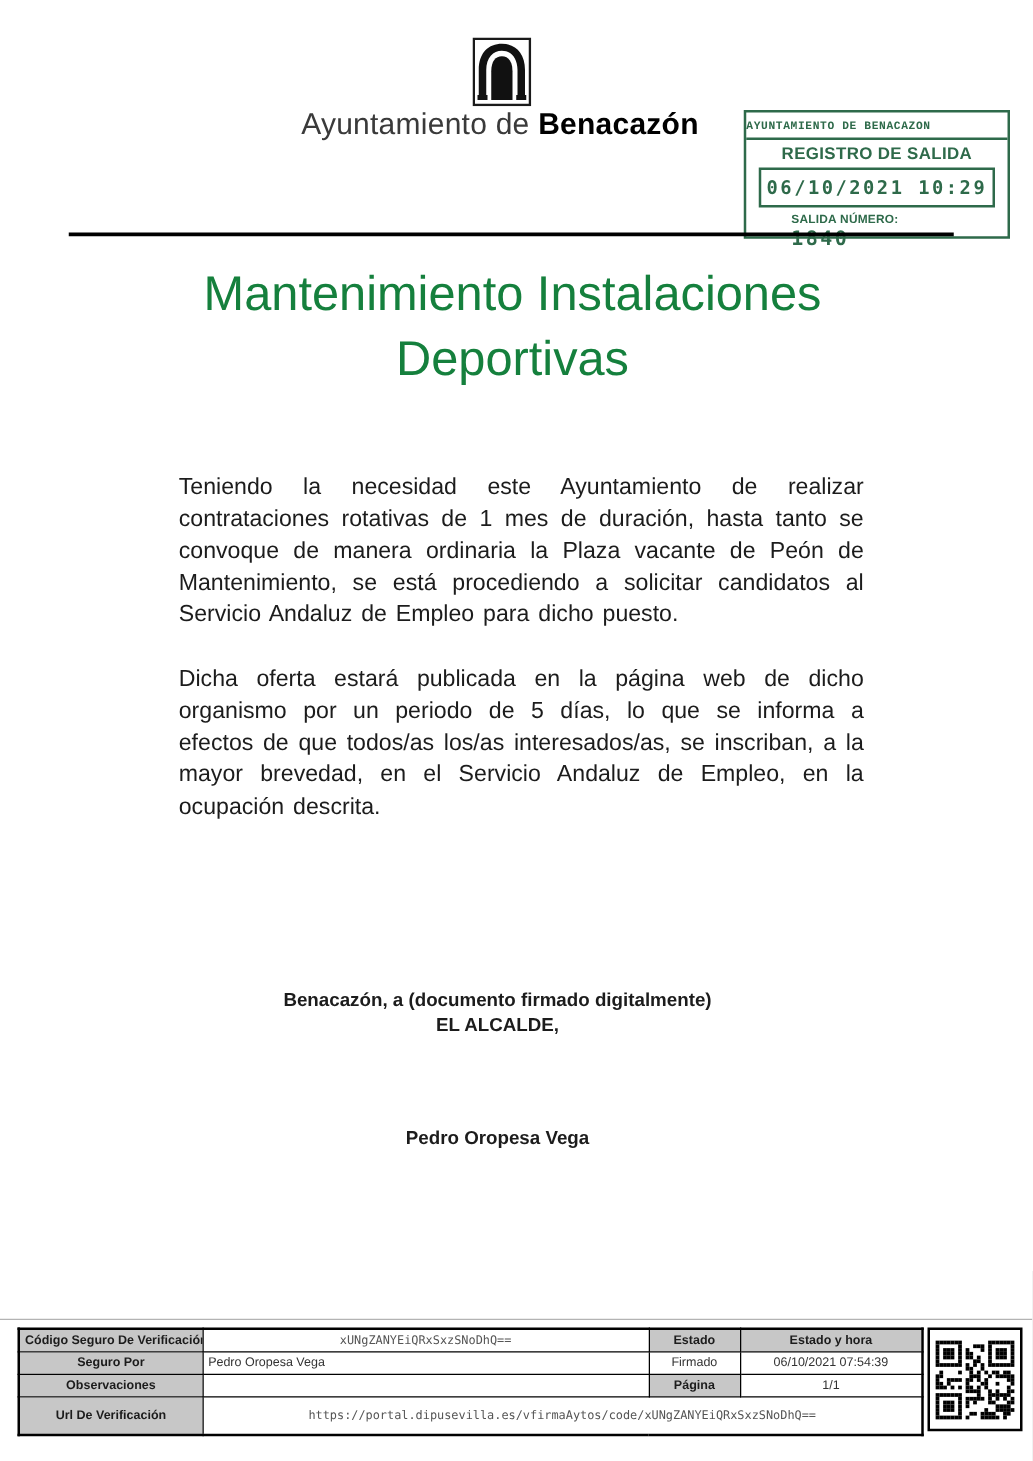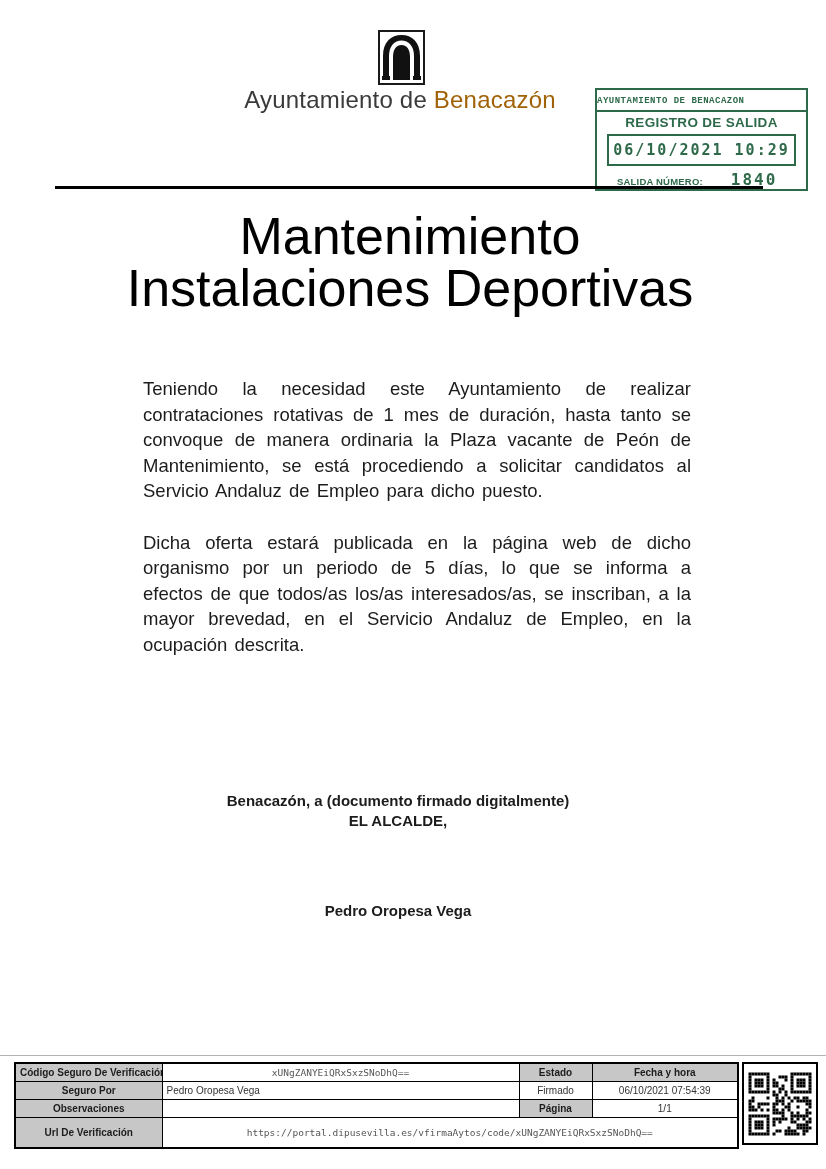--- a/index.html
+++ b/index.html
@@ -14,51 +14,51 @@
     font-family: "Liberation Sans", sans-serif;
     color: #1c1c1c;
   }
 
   
   .logo-box { position: absolute; left: 378px; top: 30px; width: 47px; height: 55px; }
   .org-line {
     position: absolute; left: 0; top: 86px; width: 800px;
     text-align: center; font-size: 24px; color: #3a3a3a; letter-spacing: 0.2px;
   }
-  .org-line .org-bold { font-weight: normal; color: #a16207; }
+  .org-line .org-bold { font-weight: bold; color: #000000; }
 
   
   .stamp {
     position: absolute; left: 595px; top: 88px; width: 213px; height: 103px;
     border: 2px solid #2e6a4a; color: #2e6a4a; background: transparent; z-index: 2;
   }
   .stamp-org {
     font-family: "Liberation Mono", monospace; font-weight: bold;
     font-size: 9px; padding: 6px 0 4px 0; letter-spacing: 0.5px;
     border-bottom: 2px solid #2e6a4a;
   }
   .stamp-registry { font-weight: bold; font-size: 13.5px; text-align: center; padding-top: 3px; letter-spacing: 0.3px; }
   .stamp-datebox {
     margin: 4px 10px 0 10px; border: 2px solid #2e6a4a; text-align: center;
     font-family: "DejaVu Sans Mono", monospace; font-size: 15px; font-weight: bold;
     letter-spacing: 2px; padding: 5px 0;
   }
-  .stamp-number-row { display: flex; align-items: baseline; padding: 4px 4px 0 20px; }
+  .stamp-number-row { display: flex; align-items: baseline; padding: 4px 4px 0 8px; flex-direction: column; }
   .stamp-number-label { font-weight: bold; font-size: 9.5px; letter-spacing: 0.2px; }
   .stamp-number-value { font-family: "DejaVu Sans Mono", monospace; font-size: 16px; font-weight: bold; margin-left: 28px; letter-spacing: 2px; }
 
   
   .title-rule { position: absolute; left: 55px; top: 186px; width: 708px; height: 3px; background: #000; z-index: 3; }
   .doc-title {
     position: absolute; left: 0; top: 144px; width: 810px; text-align: center;
     font-size: 47px; font-weight: bold; color: #0d0d0d; z-index: 4; letter-spacing: 0.5px;
   }
   .doc-subtitle {
     position: absolute; left: 100px; top: 210px; width: 620px; text-align: center;
-    font-size: 52px; font-weight: 400; line-height: 52px; color: #000000;
+    font-size: 39px; font-weight: 400; line-height: 52px; color: #15803d;
   }
 
   
   .body-block { position: absolute; left: 143px; top: 376px; width: 548px; }
   .body-block p {
     font-size: 18.5px; line-height: 25.5px; text-align: justify; color: #1c1c1c;
     margin-bottom: 26px; word-spacing: 2px;
   }
   .closing-line { position: absolute; left: 143px; top: 753px; width: 548px; font-size: 15px; font-weight: bold; }
   .sig-center { position: absolute; left: 143px; width: 510px; text-align: center; font-size: 15px; font-weight: bold; }
@@ -138,21 +138,21 @@
       <col style="width:147px">
         <col style="width:357px">
         <col style="width:73px">
         <col style="width:146px">
     </colgroup>
     <tbody>
         <tr class="row-std">
       <td class="lbl">Código Seguro De Verificación:</td>
       <td class="mono">xUNgZANYEiQRxSxzSNoDhQ==</td>
       <td class="lbl">Estado</td>
-      <td class="lbl">Fecha y hora</td>
+      <td class="lbl">Estado y hora</td>
     </tr>
     <tr class="row-std">
       <td class="lbl">Seguro Por</td>
       <td class="val">Pedro Oropesa Vega</td>
       <td class="ctr">Firmado</td>
       <td class="ctr">06/10/2021 07:54:39</td>
     </tr>
     <tr class="row-std">
       <td class="lbl">Observaciones</td>
       <td class="val"></td>

